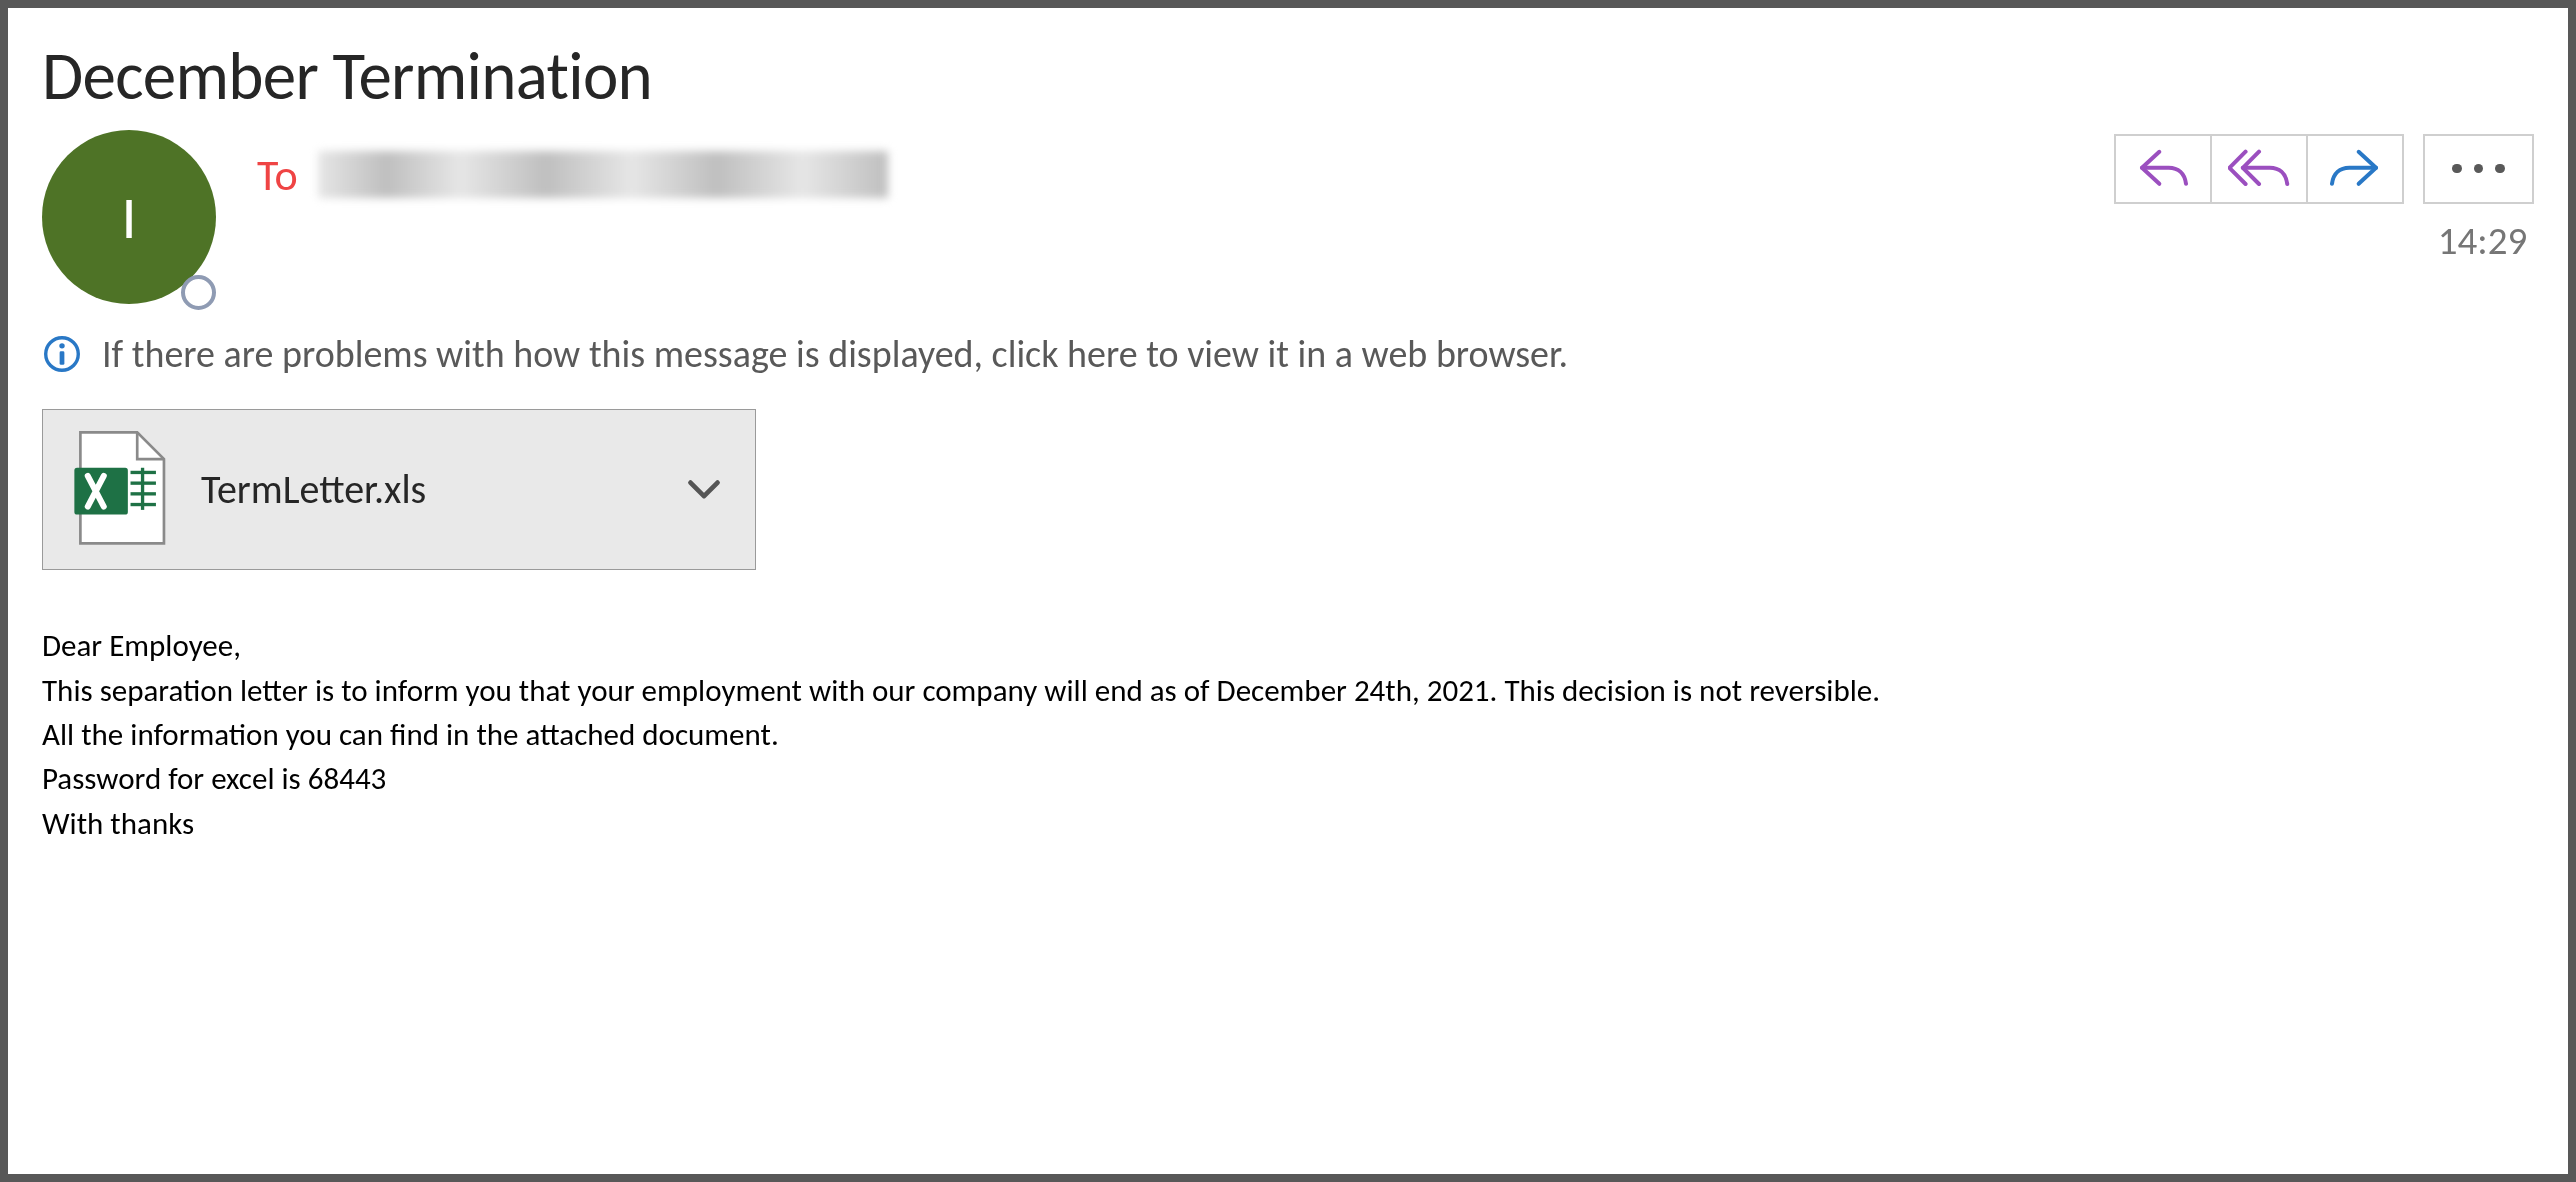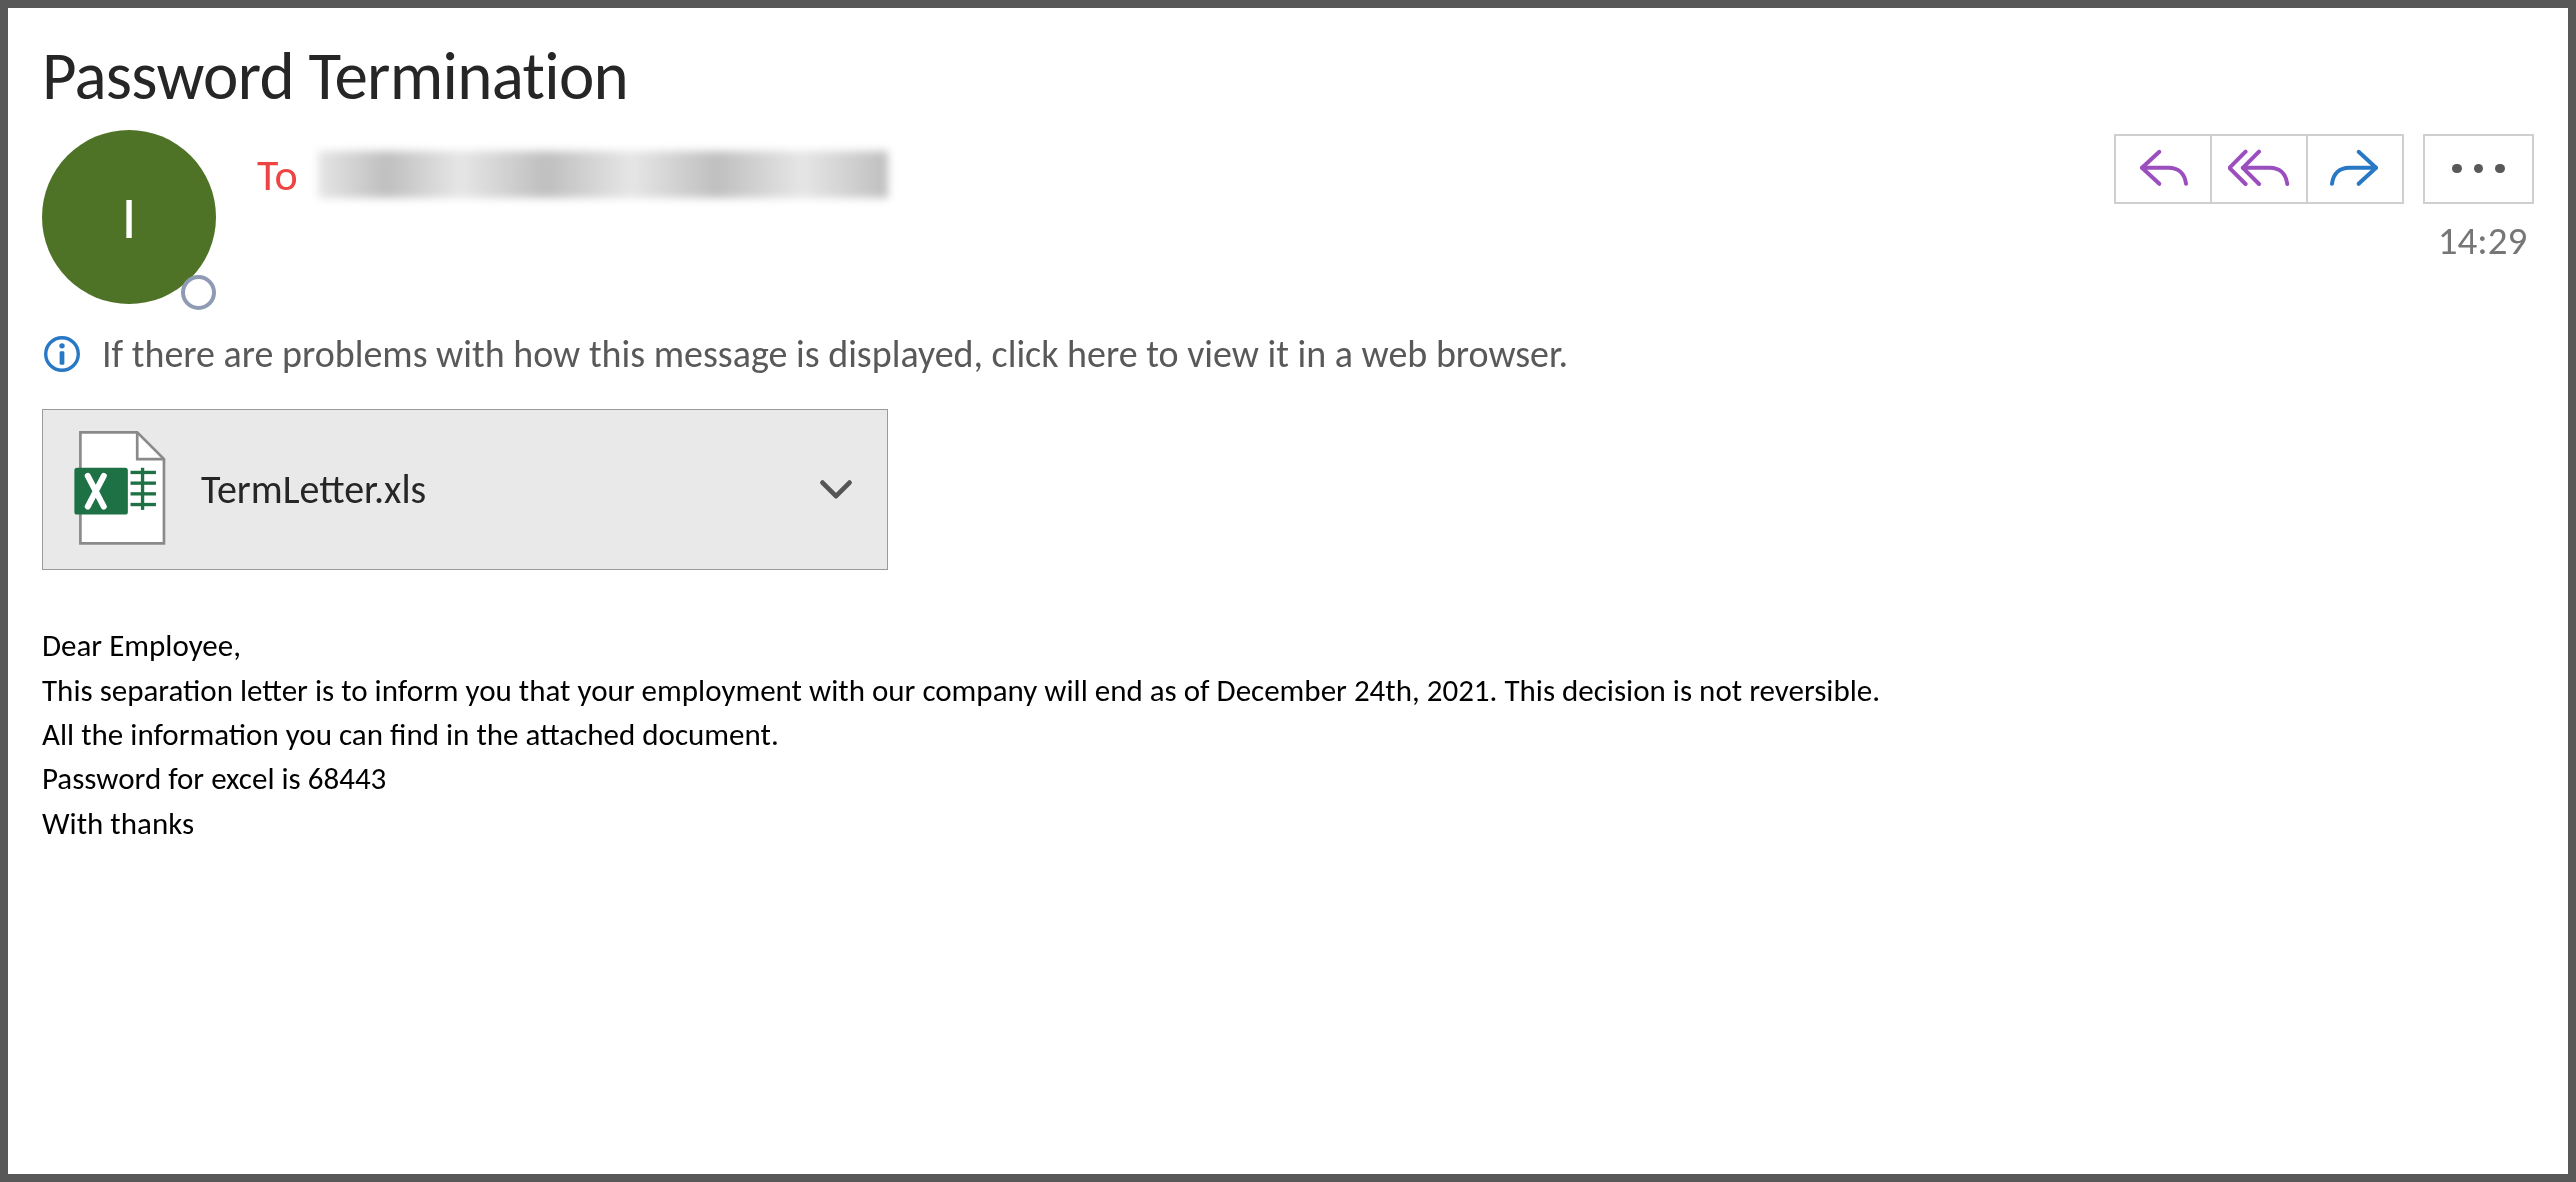--- a/index.html
+++ b/index.html
@@ -17,35 +17,35 @@
 .actions{position:absolute;top:3.4px;right:0;display:flex;align-items:flex-start}
 .actions-group{display:flex;border:2px solid #cfcfcf;margin-right:19px}
 .action-btn{width:94px;height:66px;display:flex;align-items:center;justify-content:center;border-right:2px solid #cfcfcf;cursor:pointer}
 .actions-group .action-btn:last-child{border-right:none}
 .more-btn{width:107px;height:66px;border:2px solid #cfcfcf;display:flex;align-items:center;justify-content:center;cursor:pointer}
 .more-dots{display:flex;gap:12px}
 .more-dot{width:9.4px;height:9.4px;border-radius:50%;background:#595959}
 .time{position:absolute;top:87px;right:6.7px;font-size:39px;color:#767676}
 .infobar{display:flex;align-items:center;font-size:38px;color:#595959;margin-top:20px;margin-bottom:32px;cursor:pointer}
 .info-icon-wrap{width:40px;height:40px;display:flex;align-items:center;justify-content:center;margin-right:20px}
-.attachment{display:flex;align-items:center;width:846px;height:161px;background:#e9e9e9;border:0.7px solid #9a9a9a;box-sizing:border-box;cursor:pointer;padding:0 24px;position:relative}
+.attachment{display:flex;align-items:center;width:714px;height:161px;background:#e9e9e9;border:0.7px solid #9a9a9a;box-sizing:border-box;cursor:pointer;padding:0 24px;position:relative}
 .file-icon-wrap{width:107px;height:117px;margin-right:27px;display:flex;align-items:center;justify-content:center}
 .file-meta{flex:1;display:flex;flex-direction:column;justify-content:center;line-height:1.1}
 .file-name{font-size:40px;color:#262626}
 .file-size{font-size:37px;color:#777}
 .chevron{position:absolute;right:34px;top:50%;transform:translateY(-50%)}
 .body-text{margin-top:53px;font-size:31px;line-height:1.43;color:#000000;white-space:pre-wrap}
 svg{display:block}
 </style>
 </head>
 <body>
 
 <div class="frame">
 
-  <h1 class="subject">Password Termination</h1>
+  <h1 class="subject">December Termination</h1>
 
   <div class="header-row">
 
     <div class="avatar-wrap">
       <div class="avatar">
         <span>I</span>
       </div>
       <div class="presence"></div>
     </div>
 

